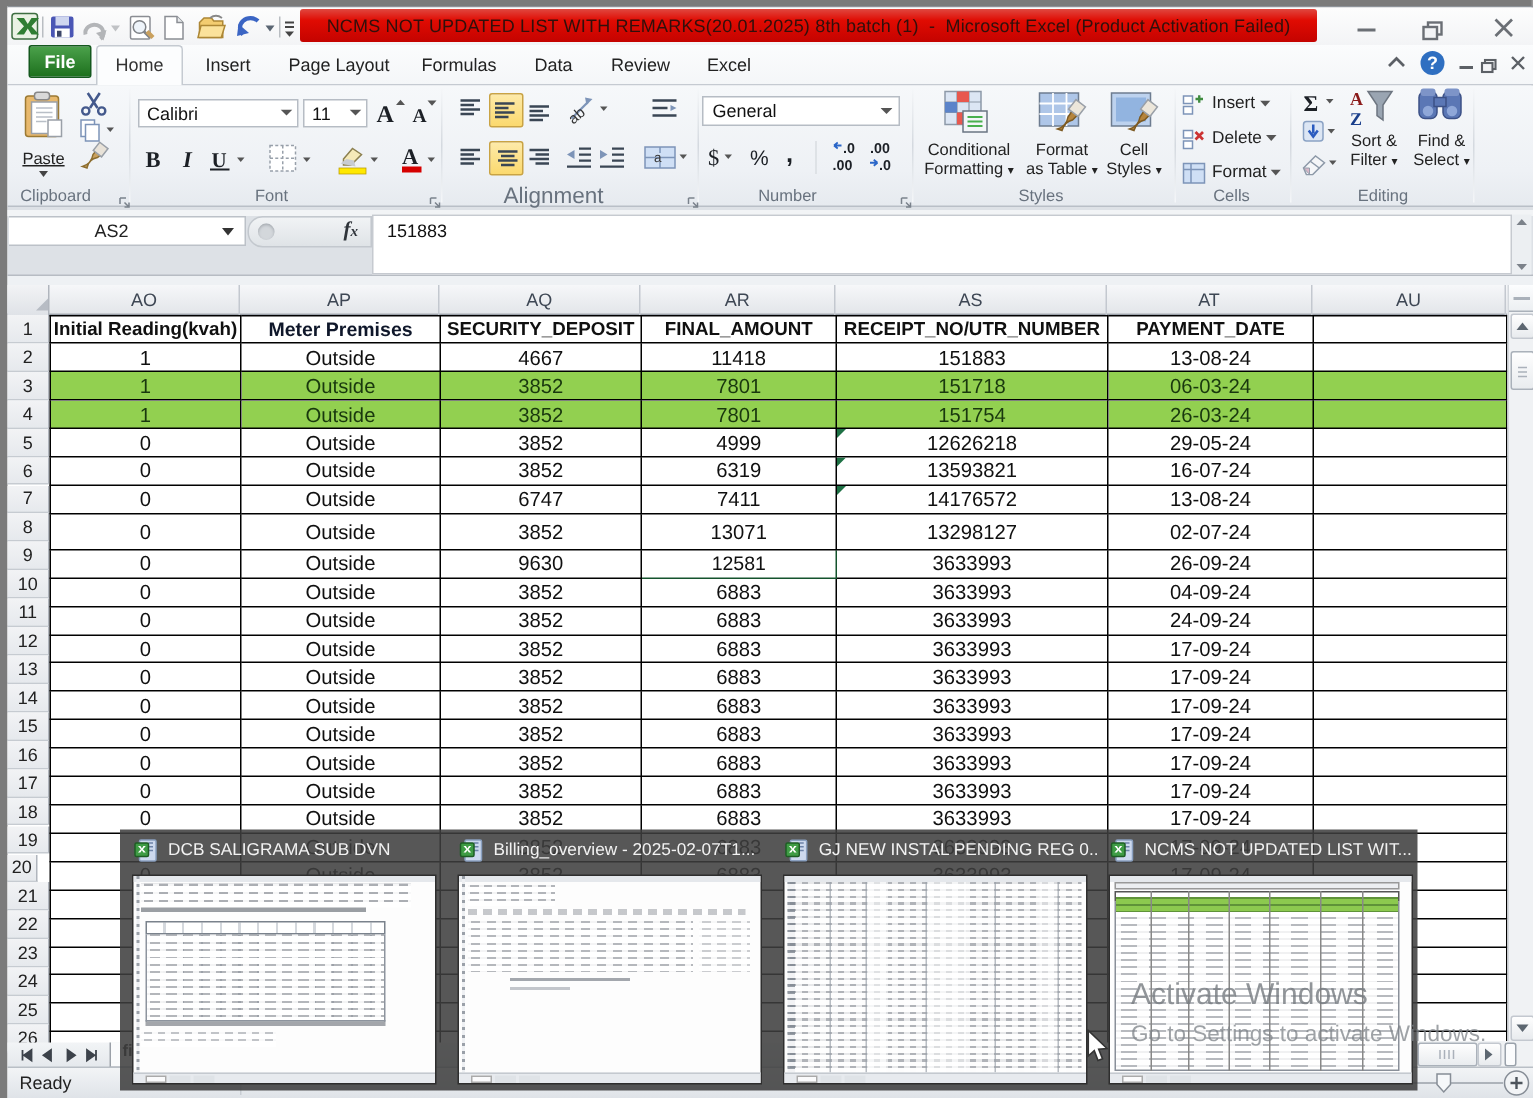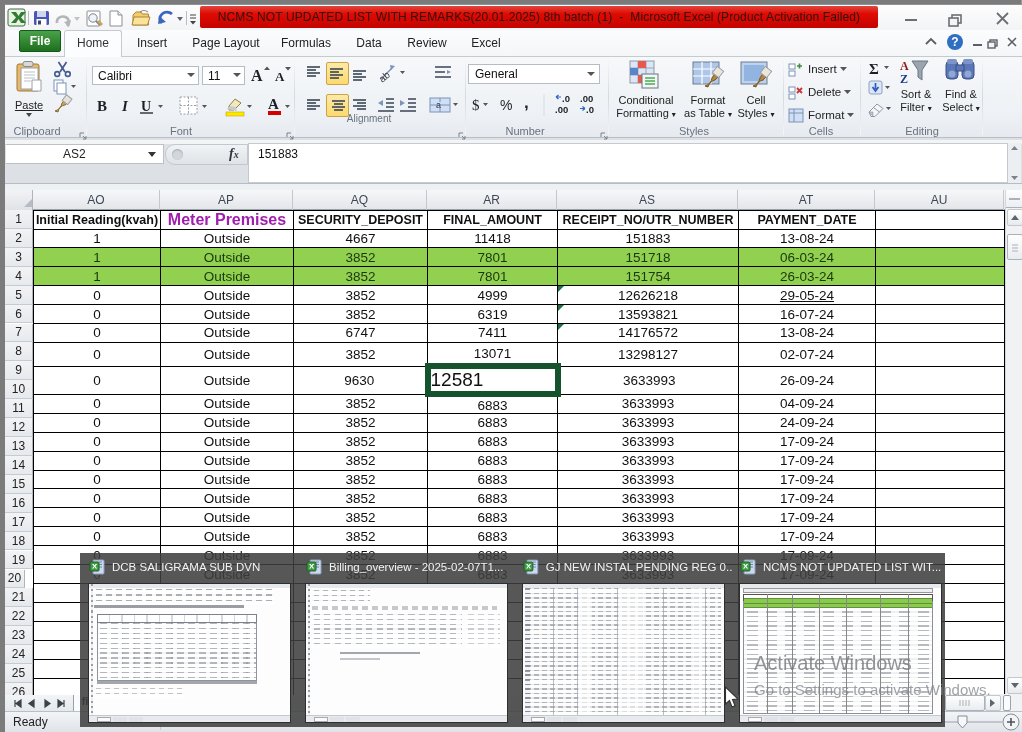--- a/index.html
+++ b/index.html
@@ -85,21 +85,21 @@
 <div class="abs" style="left:5px;top:138px;width:1017px;height:2px;background:#dde1e6;"></div>
 <div class="abs" style="left:86px;top:59px;width:1px;height:76px;background:linear-gradient(#f5f7f9,#d4d9df,#f5f7f9);"></div>
 <div class="abs" style="left:294px;top:59px;width:1px;height:76px;background:linear-gradient(#f5f7f9,#d4d9df,#f5f7f9);"></div>
 <div class="abs" style="left:465px;top:59px;width:1px;height:76px;background:linear-gradient(#f5f7f9,#d4d9df,#f5f7f9);"></div>
 <div class="abs" style="left:608px;top:59px;width:1px;height:76px;background:linear-gradient(#f5f7f9,#d4d9df,#f5f7f9);"></div>
 <div class="abs" style="left:783px;top:59px;width:1px;height:76px;background:linear-gradient(#f5f7f9,#d4d9df,#f5f7f9);"></div>
 <div class="abs" style="left:860px;top:59px;width:1px;height:76px;background:linear-gradient(#f5f7f9,#d4d9df,#f5f7f9);"></div>
 <div class="abs" style="left:982px;top:59px;width:1px;height:76px;background:linear-gradient(#f5f7f9,#d4d9df,#f5f7f9);"></div>
 <div class="abs flexc" style="left:-23px;top:124px;width:120px;height:13px;font-size:11px;color:#68727e;">Clipboard</div>
 <div class="abs flexc" style="left:121px;top:124px;width:120px;height:13px;font-size:11px;color:#68727e;">Font</div>
-<div class="abs flexc" style="left:309px;top:112px;width:120px;height:13px;font-size:10px;color:#68727e;">Alignment</div>
+<div class="abs flexc" style="left:309px;top:124px;width:120px;height:13px;font-size:15px;color:#68727e;">Alignment</div>
 <div class="abs flexc" style="left:465px;top:124px;width:120px;height:13px;font-size:11px;color:#68727e;">Number</div>
 <div class="abs flexc" style="left:634px;top:124px;width:120px;height:13px;font-size:11px;color:#68727e;">Styles</div>
 <div class="abs flexc" style="left:761px;top:124px;width:120px;height:13px;font-size:11px;color:#68727e;">Cells</div>
 <div class="abs flexc" style="left:862px;top:124px;width:120px;height:13px;font-size:11px;color:#68727e;">Editing</div>
 <div class="abs" style="left:79px;top:126px;"><svg width="8" height="8">
         <path d="M1 1 h4 M1 1 v4 M4 4 l3 3 M7 4 v3 h-3" stroke="#7a828c" stroke-width="1" fill="none"></path>
       </svg></div>
 <div class="abs" style="left:286px;top:126px;"><svg width="8" height="8">
         <path d="M1 1 h4 M1 1 v4 M4 4 l3 3 M7 4 v3 h-3" stroke="#7a828c" stroke-width="1" fill="none"></path>
       </svg></div>
@@ -413,21 +413,21 @@
         <col style="width:133px;">
         <col style="width:134px;">
         <col style="width:130px;">
         <col style="width:181px;">
         <col style="width:137px;">
         <col style="width:129px;">
       </colgroup>
 <tbody>
         <tr style="height:18.92px;">
 <td style="position:relative;border:1px solid #000;text-align:center;font-weight:bold;font-size:12.5px;color:#101010;padding:0;overflow:hidden;white-space:nowrap;">Initial Reading(kvah)</td>
-<td style="position:relative;border:1px solid #000;text-align:center;font-weight:bold;font-size:16px;color:#a21caf;padding:0;overflow:hidden;white-space:nowrap;">Meter Premises</td>
+<td style="position:relative;border:1px solid #000;text-align:center;font-weight:bold;font-size:13px;color:#0f172a;padding:0;overflow:hidden;white-space:nowrap;">Meter Premises</td>
 <td style="position:relative;border:1px solid #000;text-align:center;font-weight:bold;font-size:12.5px;color:#101010;padding:0;overflow:hidden;white-space:nowrap;">SECURITY_DEPOSIT</td>
 <td style="position:relative;border:1px solid #000;text-align:center;font-weight:bold;font-size:12.5px;color:#101010;padding:0;overflow:hidden;white-space:nowrap;">FINAL_AMOUNT</td>
 <td style="position:relative;border:1px solid #000;text-align:center;font-weight:bold;font-size:12.5px;color:#101010;padding:0;overflow:hidden;white-space:nowrap;">RECEIPT_NO/UTR_NUMBER</td>
 <td style="position:relative;border:1px solid #000;text-align:center;font-weight:bold;font-size:12.5px;color:#101010;padding:0;overflow:hidden;white-space:nowrap;">PAYMENT_DATE</td>
 <td style="position:relative;border:1px solid #000;text-align:center;font-weight:bold;font-size:12.5px;color:#101010;padding:0;overflow:hidden;white-space:nowrap;"></td>
 </tr>
 <tr style="height:18.92px;">
 <td style="position:relative;border:1px solid #000;text-align:center;font-size:13.5px;color:#101010;padding:0;overflow:hidden;white-space:nowrap;">1</td>
 <td style="position:relative;border:1px solid #000;text-align:center;font-size:13.5px;color:#101010;padding:0;overflow:hidden;white-space:nowrap;">Outside</td>
 <td style="position:relative;border:1px solid #000;text-align:center;font-size:13.5px;color:#101010;padding:0;overflow:hidden;white-space:nowrap;">4667</td>
@@ -453,21 +453,21 @@
 <td style="position:relative;border:1px solid #000;text-align:center;font-size:13.5px;color:#19380e;padding:0;overflow:hidden;white-space:nowrap;">151754</td>
 <td style="position:relative;border:1px solid #000;text-align:center;font-size:13.5px;color:#19380e;padding:0;overflow:hidden;white-space:nowrap;">26-03-24</td>
 <td style="position:relative;border:1px solid #000;text-align:center;font-size:13.5px;color:#19380e;padding:0;overflow:hidden;white-space:nowrap;"></td>
 </tr>
 <tr style="height:18.92px;">
 <td style="position:relative;border:1px solid #000;text-align:center;font-size:13.5px;color:#101010;padding:0;overflow:hidden;white-space:nowrap;">0</td>
 <td style="position:relative;border:1px solid #000;text-align:center;font-size:13.5px;color:#101010;padding:0;overflow:hidden;white-space:nowrap;">Outside</td>
 <td style="position:relative;border:1px solid #000;text-align:center;font-size:13.5px;color:#101010;padding:0;overflow:hidden;white-space:nowrap;">3852</td>
 <td style="position:relative;border:1px solid #000;text-align:center;font-size:13.5px;color:#101010;padding:0;overflow:hidden;white-space:nowrap;">4999</td>
 <td style="position:relative;border:1px solid #000;text-align:center;font-size:13.5px;color:#101010;padding:0;overflow:hidden;white-space:nowrap;"><div style="position:absolute;left:0;top:0;width:0;height:0;border-top:6px solid #1e7145;border-right:6px solid transparent;"></div>12626218</td>
-<td style="position:relative;border:1px solid #000;text-align:center;font-size:13.5px;color:#101010;padding:0;overflow:hidden;white-space:nowrap;text-decoration:underline;">29-05-24</td>
+<td style="position:relative;border:1px solid #000;text-align:center;font-size:13.5px;color:#101010;padding:0;overflow:hidden;white-space:nowrap;">29-05-24</td>
 <td style="position:relative;border:1px solid #000;text-align:center;font-size:13.5px;color:#101010;padding:0;overflow:hidden;white-space:nowrap;"></td>
 </tr>
 <tr style="height:18.92px;">
 <td style="position:relative;border:1px solid #000;text-align:center;font-size:13.5px;color:#101010;padding:0;overflow:hidden;white-space:nowrap;">0</td>
 <td style="position:relative;border:1px solid #000;text-align:center;font-size:13.5px;color:#101010;padding:0;overflow:hidden;white-space:nowrap;">Outside</td>
 <td style="position:relative;border:1px solid #000;text-align:center;font-size:13.5px;color:#101010;padding:0;overflow:hidden;white-space:nowrap;">3852</td>
 <td style="position:relative;border:1px solid #000;text-align:center;font-size:13.5px;color:#101010;padding:0;overflow:hidden;white-space:nowrap;">6319</td>
 <td style="position:relative;border:1px solid #000;text-align:center;font-size:13.5px;color:#101010;padding:0;overflow:hidden;white-space:nowrap;"><div style="position:absolute;left:0;top:0;width:0;height:0;border-top:6px solid #1e7145;border-right:6px solid transparent;"></div>13593821</td>
 <td style="position:relative;border:1px solid #000;text-align:center;font-size:13.5px;color:#101010;padding:0;overflow:hidden;white-space:nowrap;">16-07-24</td>
 <td style="position:relative;border:1px solid #000;text-align:center;font-size:13.5px;color:#101010;padding:0;overflow:hidden;white-space:nowrap;"></td>
@@ -487,21 +487,21 @@
 <td style="position:relative;border:1px solid #000;text-align:center;font-size:13.5px;color:#101010;padding:0;overflow:hidden;white-space:nowrap;">3852</td>
 <td style="position:relative;border:1px solid #000;text-align:center;font-size:13.5px;color:#101010;padding:0;overflow:hidden;white-space:nowrap;">13071</td>
 <td style="position:relative;border:1px solid #000;text-align:center;font-size:13.5px;color:#101010;padding:0;overflow:hidden;white-space:nowrap;">13298127</td>
 <td style="position:relative;border:1px solid #000;text-align:center;font-size:13.5px;color:#101010;padding:4px;overflow:hidden;white-space:nowrap;">02-07-24</td>
 <td style="position:relative;border:1px solid #000;text-align:center;font-size:13.5px;color:#101010;padding:0;overflow:hidden;white-space:nowrap;"></td>
 </tr>
 <tr style="height:18.92px;">
 <td style="position:relative;border:1px solid #000;text-align:center;font-size:13.5px;color:#101010;padding:0;overflow:hidden;white-space:nowrap;">0</td>
 <td style="position:relative;border:1px solid #000;text-align:center;font-size:13.5px;color:#101010;padding:0;overflow:hidden;white-space:nowrap;">Outside</td>
 <td style="position:relative;border:1px solid #000;text-align:center;font-size:13.5px;color:#101010;padding:0;overflow:hidden;white-space:nowrap;">9630</td>
-<td style="position:relative;border:6px solid #14532d;font-size:19px;color:#101010;padding:0;overflow:hidden;white-space:nowrap;">12581</td>
+<td style="position:relative;border:1px solid #14532d;text-align:center;font-size:13px;color:#101010;padding:0;overflow:hidden;white-space:nowrap;">12581</td>
 <td style="position:relative;border:1px solid #000;text-align:center;font-size:13.5px;color:#101010;padding:0;overflow:hidden;white-space:nowrap;">3633993</td>
 <td style="position:relative;border:1px solid #000;text-align:center;font-size:13.5px;color:#101010;padding:0;overflow:hidden;white-space:nowrap;">26-09-24</td>
 <td style="position:relative;border:1px solid #000;text-align:center;font-size:13.5px;color:#101010;padding:0;overflow:hidden;white-space:nowrap;"></td>
 </tr>
 <tr style="height:18.92px;">
 <td style="position:relative;border:1px solid #000;text-align:center;font-size:13.5px;color:#101010;padding:0;overflow:hidden;white-space:nowrap;">0</td>
 <td style="position:relative;border:1px solid #000;text-align:center;font-size:13.5px;color:#101010;padding:0;overflow:hidden;white-space:nowrap;">Outside</td>
 <td style="position:relative;border:1px solid #000;text-align:center;font-size:13.5px;color:#101010;padding:0;overflow:hidden;white-space:nowrap;">3852</td>
 <td style="position:relative;border:1px solid #000;text-align:center;font-size:13.5px;color:#101010;padding:0;overflow:hidden;white-space:nowrap;">6883</td>
 <td style="position:relative;border:1px solid #000;text-align:center;font-size:13.5px;color:#101010;padding:0;overflow:hidden;white-space:nowrap;">3633993</td>

